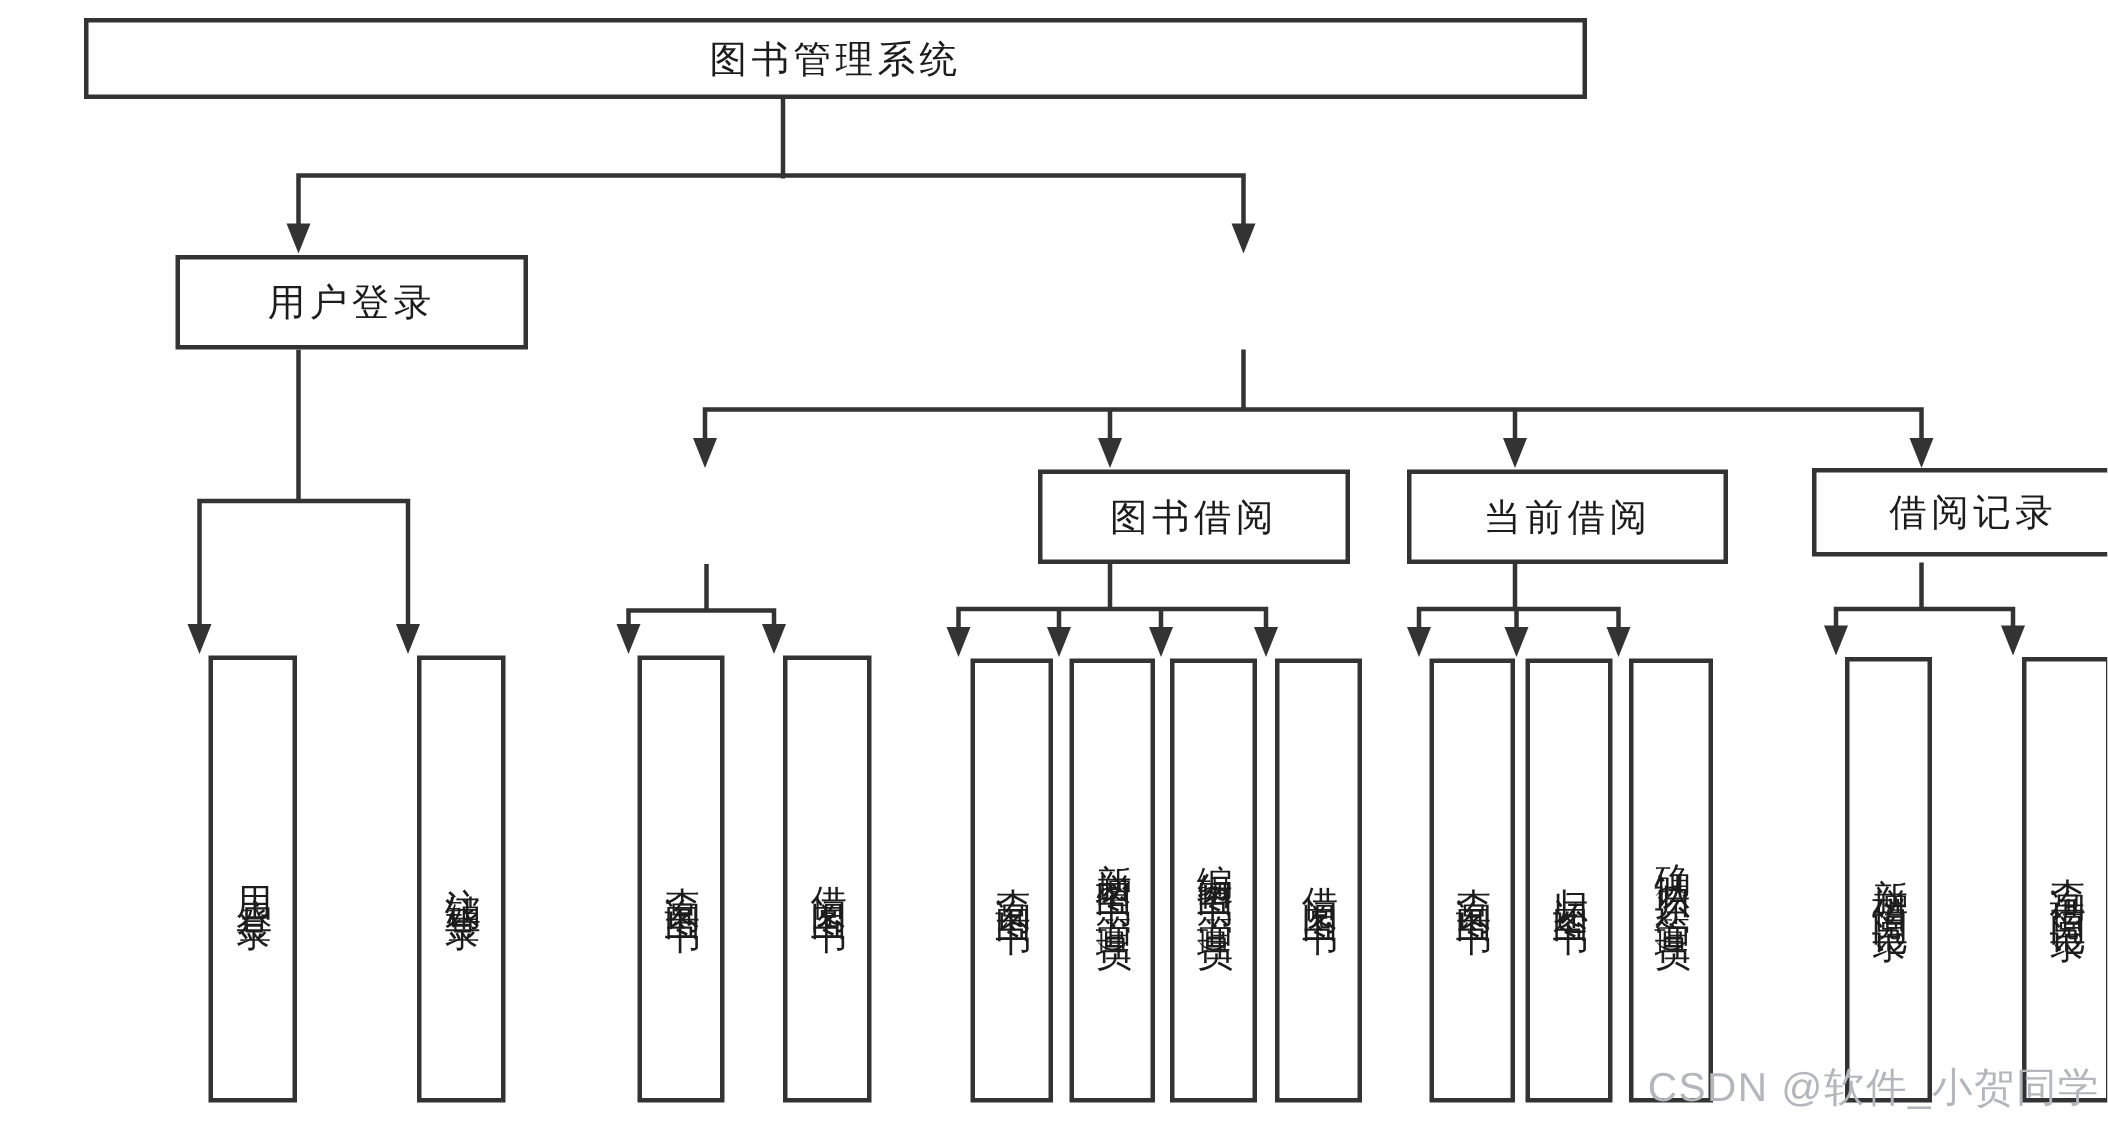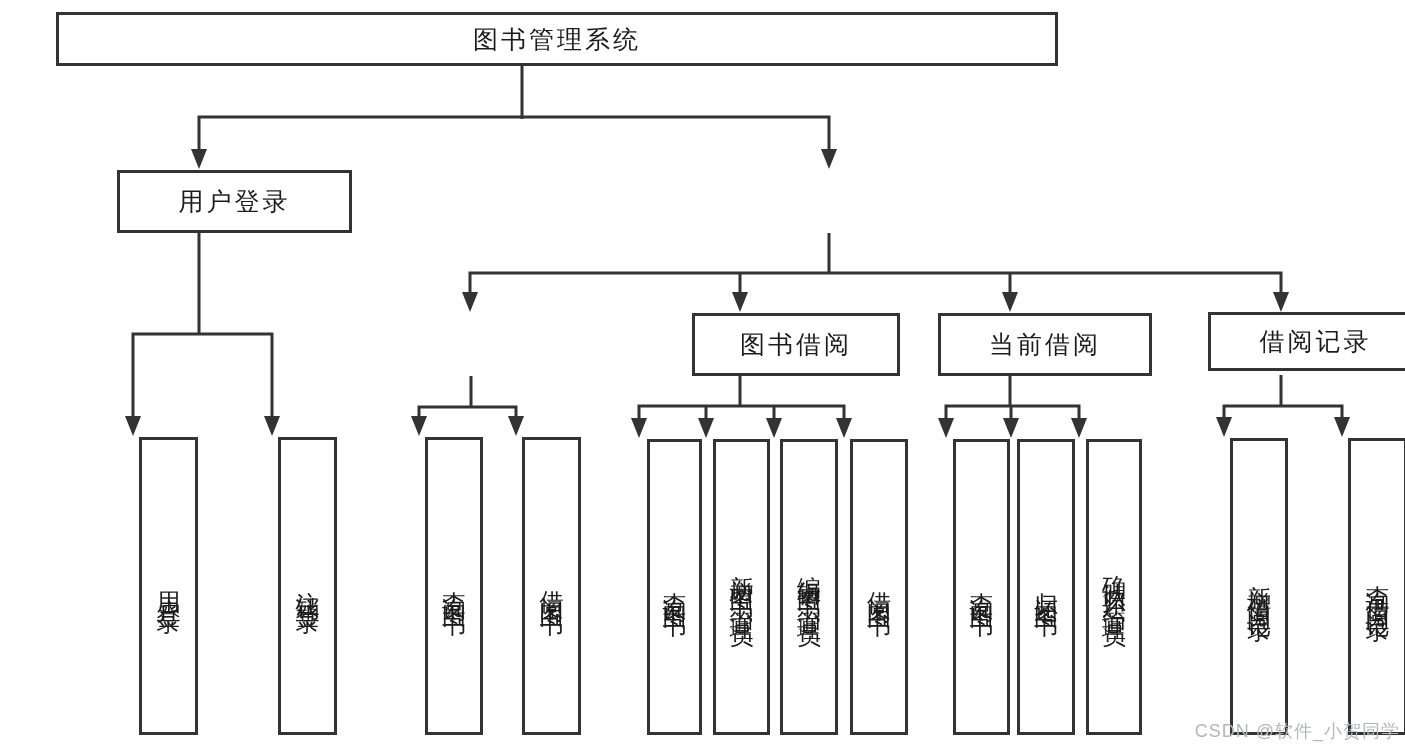--- a/index.html
+++ b/index.html
@@ -21,21 +21,21 @@
     margin-left:35px;
   }
   .hbox{font-size:25px;letter-spacing:3px;white-space:nowrap;}
   .vbox{font-size:24px;}
   .vbox .vtext{
     writing-mode:vertical-rl;text-orientation:mixed;
     letter-spacing:7px;line-height:1;
   }
   .watermark{
     position:absolute;right:5px;bottom:4px;
-    font-size:18px;color:var(--wm);letter-spacing:1px;white-space:nowrap;
+    font-size:27px;color:var(--wm);letter-spacing:1px;white-space:nowrap;
   }
 </style>
 </head>
 <body>
 
 <div class="stage">
 
   <svg class="connectors" viewBox="0 0 1405 747" xmlns="http://www.w3.org/2000/svg">
     <path d="M522 66 V119
          M197.5 117 H830.5

